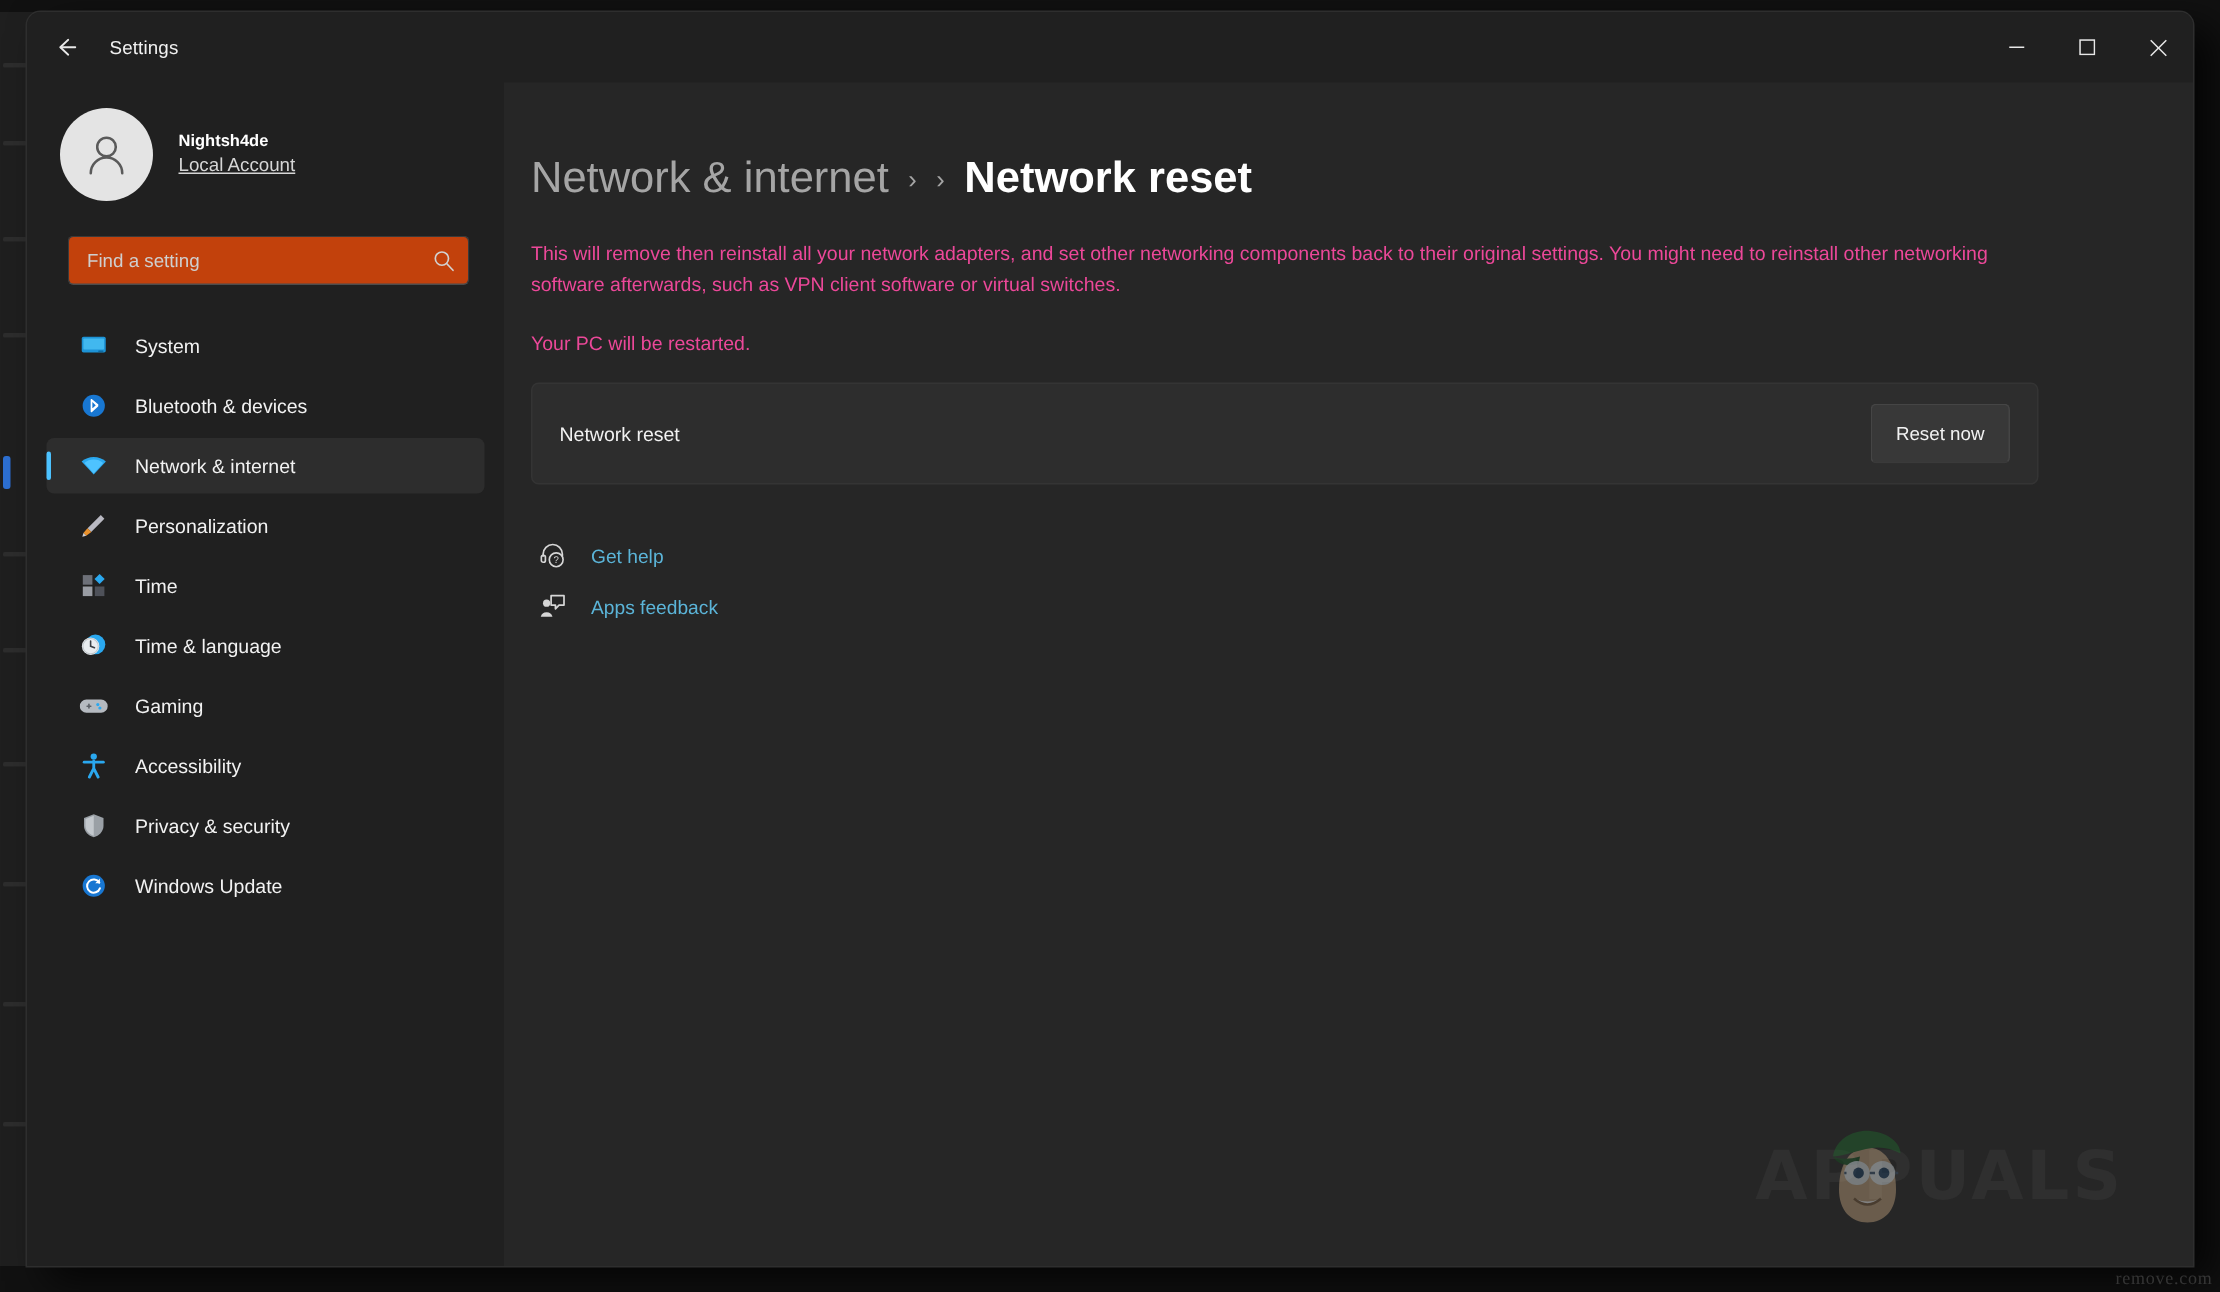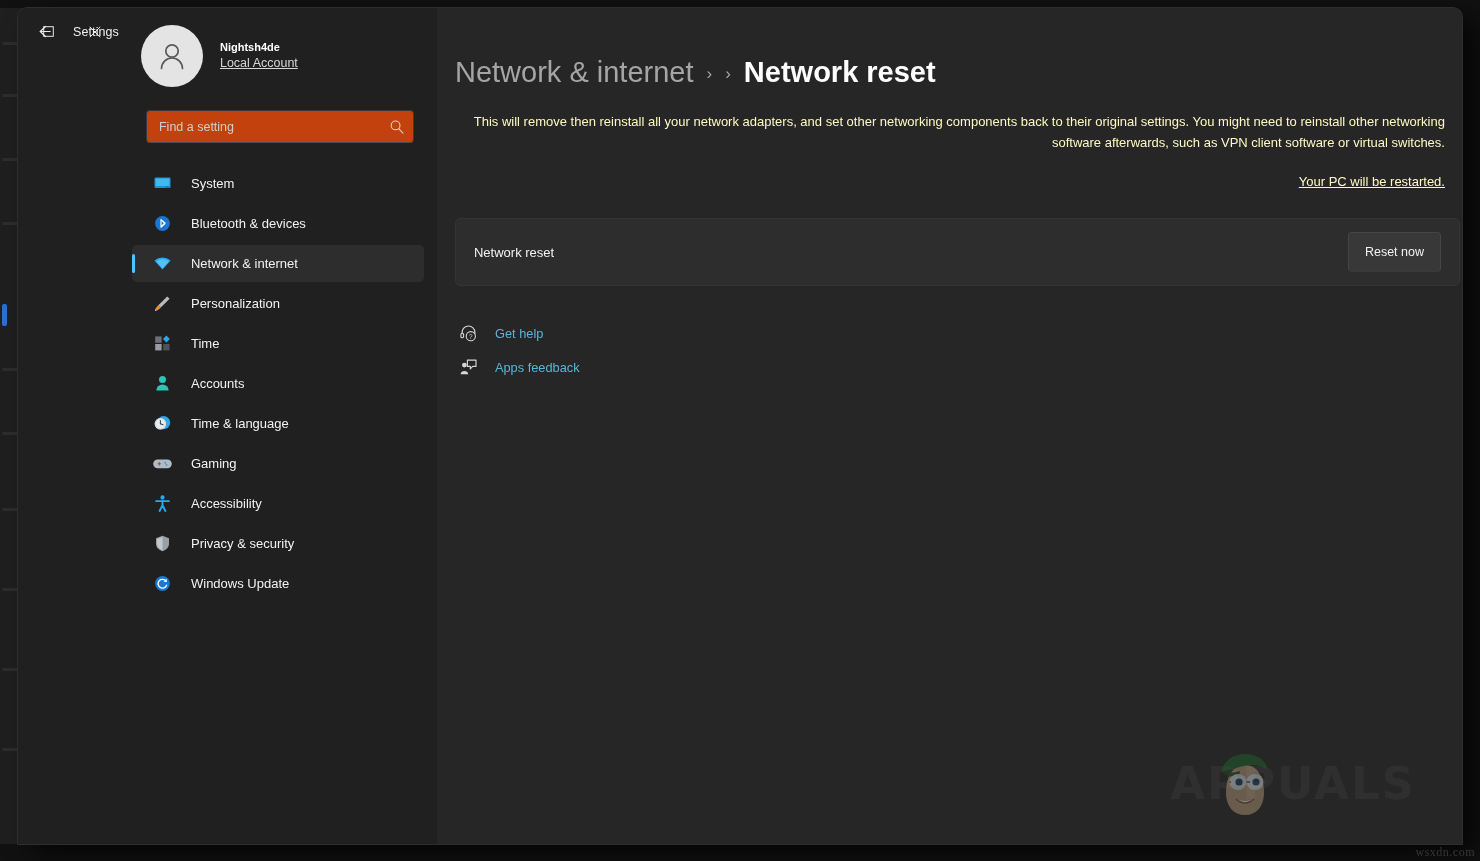--- a/index.html
+++ b/index.html
@@ -53,21 +53,21 @@
     position: absolute;
     left: 18px;
     top: 8px;
     width: 1444px;
     height: 836px;
     background: #202020;
     border-radius: 9px 9px 0 0;
     box-shadow: 0 0 0 1px #2e2e2e, 14px 10px 26px rgba(0,0,0,.75);
     overflow: hidden;
     display: flex;
-    flex-direction: row;
+    flex-direction: column;
   }
 
   
   #titlebar {
     height: 47px;
     flex: 0 0 47px;
     display: flex;
     align-items: center;
     position: relative;
     background: #202020;
@@ -248,27 +248,26 @@
   }
   .crumb-sep {
     font-size: 17px;
     color: #a5a5a5;
     position: relative;
     top: -3px;
   }
 
   .desc {
     font-size: 13px;
-    color: #fef9c3;
+    color: #ec4899;
     line-height: 1.62;
     max-width: 990px;
     margin-bottom: 18px;
-    text-align: right;
-  }
-  .desc.second { margin-bottom: 26px; text-decoration: underline; }
+  }
+  .desc.second { margin-bottom: 16px; }
 
   #reset-card {
     width: 1005px;
     height: 68px;
     background: #2d2d2d;
     border: 1px solid #343434;
     border-radius: 5px;
     display: flex;
     align-items: center;
     justify-content: space-between;
@@ -473,29 +472,20 @@
               <svg width="19" height="19" viewBox="0 0 19 19">
                 <rect x="2.2" y="2.4" width="6.4" height="6.4" fill="#6d7078"></rect>
                 <rect x="2.2" y="10" width="6.4" height="6.4" fill="#9a9da4"></rect>
                 <rect x="10.2" y="10" width="6.4" height="6.4" fill="#4e5159"></rect>
                 <path d="M13.4 1.6 L16.8 5 L13.4 8.4 L10 5 Z" fill="#2aa8ef"></path>
               </svg>
             </span>
             <span class="nav-label">Time</span>
           </div>
 
-          <div class="nav-item">
-            <span class="nav-icon">
-              <svg width="19" height="19" viewBox="0 0 19 19">
-                <circle cx="9.5" cy="5.6" r="3.5" fill="#2ec4b6"></circle>
-                <path d="M3.3 16.6 a6.2 6.2 0 0 1 12.4 0 Z" fill="#2ec4b6"></path>
-              </svg>
-            </span>
-            <span class="nav-label">Accounts</span>
-          </div>
 
           <div class="nav-item">
             <span class="nav-icon">
               <svg width="19" height="19" viewBox="0 0 19 19">
                 <circle cx="10.6" cy="8.6" r="6.6" fill="#2aa8ef"></circle>
                 <circle cx="7.4" cy="9.8" r="5.8" fill="#e9edf0"></circle>
                 <circle cx="7.4" cy="9.8" r="5.1" fill="none" stroke="#c2c8cc" stroke-width=".7"></circle>
                 <line x1="7.4" y1="9.8" x2="7.4" y2="6.4" stroke="#3a3f44" stroke-width="1.05" stroke-linecap="round"></line>
                 <line x1="7.4" y1="9.8" x2="10" y2="10.8" stroke="#3a3f44" stroke-width="1.05" stroke-linecap="round"></line>
               </svg>
@@ -608,14 +598,14 @@
             <path d="M15.5 33 h1.5 M32.5 33 h3.5 M49.5 33 h2" stroke="#35506b" stroke-width="1.6"></path>
             <path d="M22 50 q9 8 18 0 q-9 4 -18 0 Z" fill="#ffffff"></path>
             <path d="M22 50 q9 8 18 0" fill="none" stroke="#7a5c3c" stroke-width="1.6"></path>
           </svg>
         </div>
 
       </div>
     </div>
   </div>
 
-  <div id="site-tag">wsxdn.com</div>
+  <div id="site-tag">remove.com</div>
 </div>
 
 </body></html>

